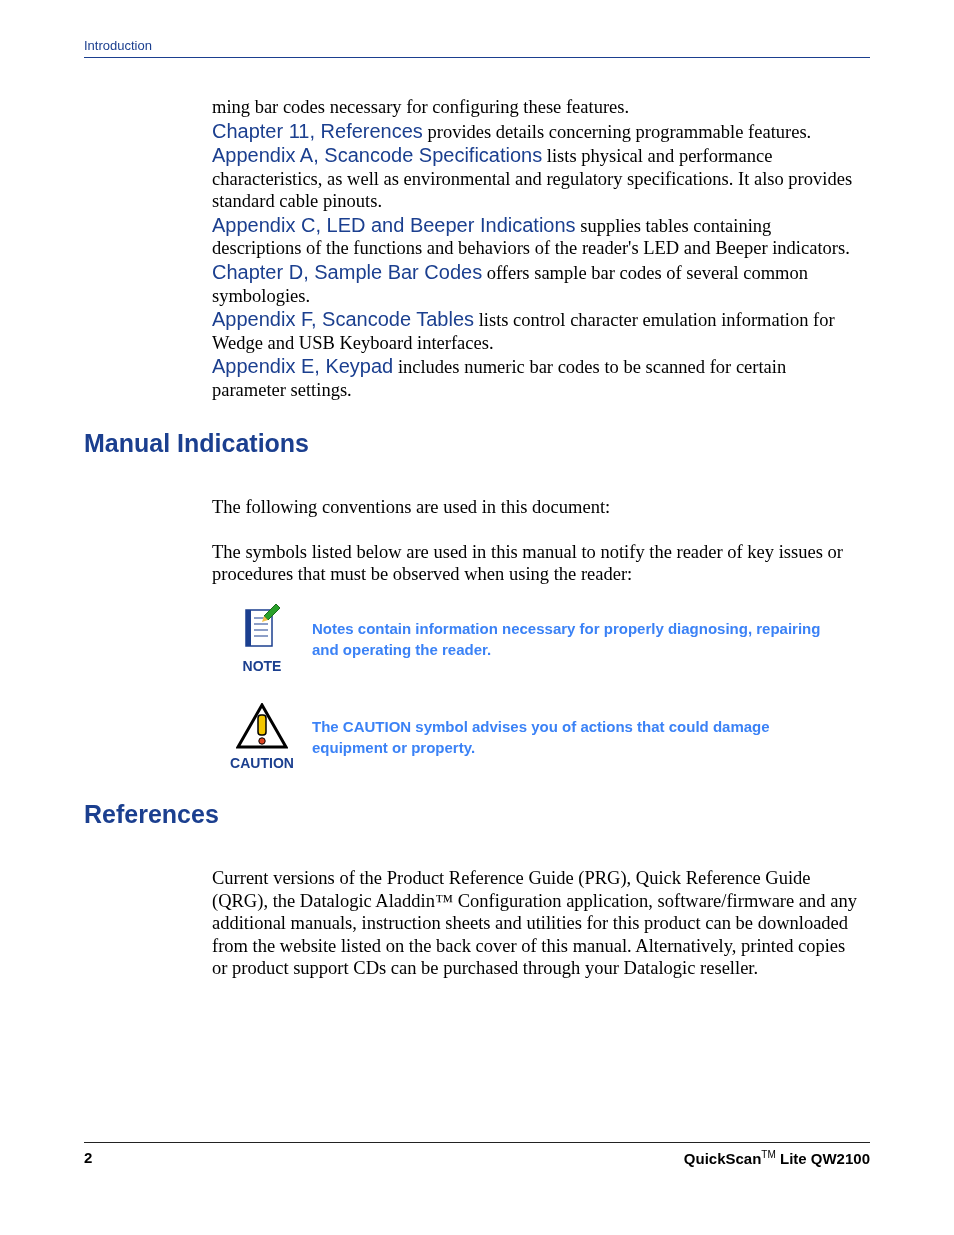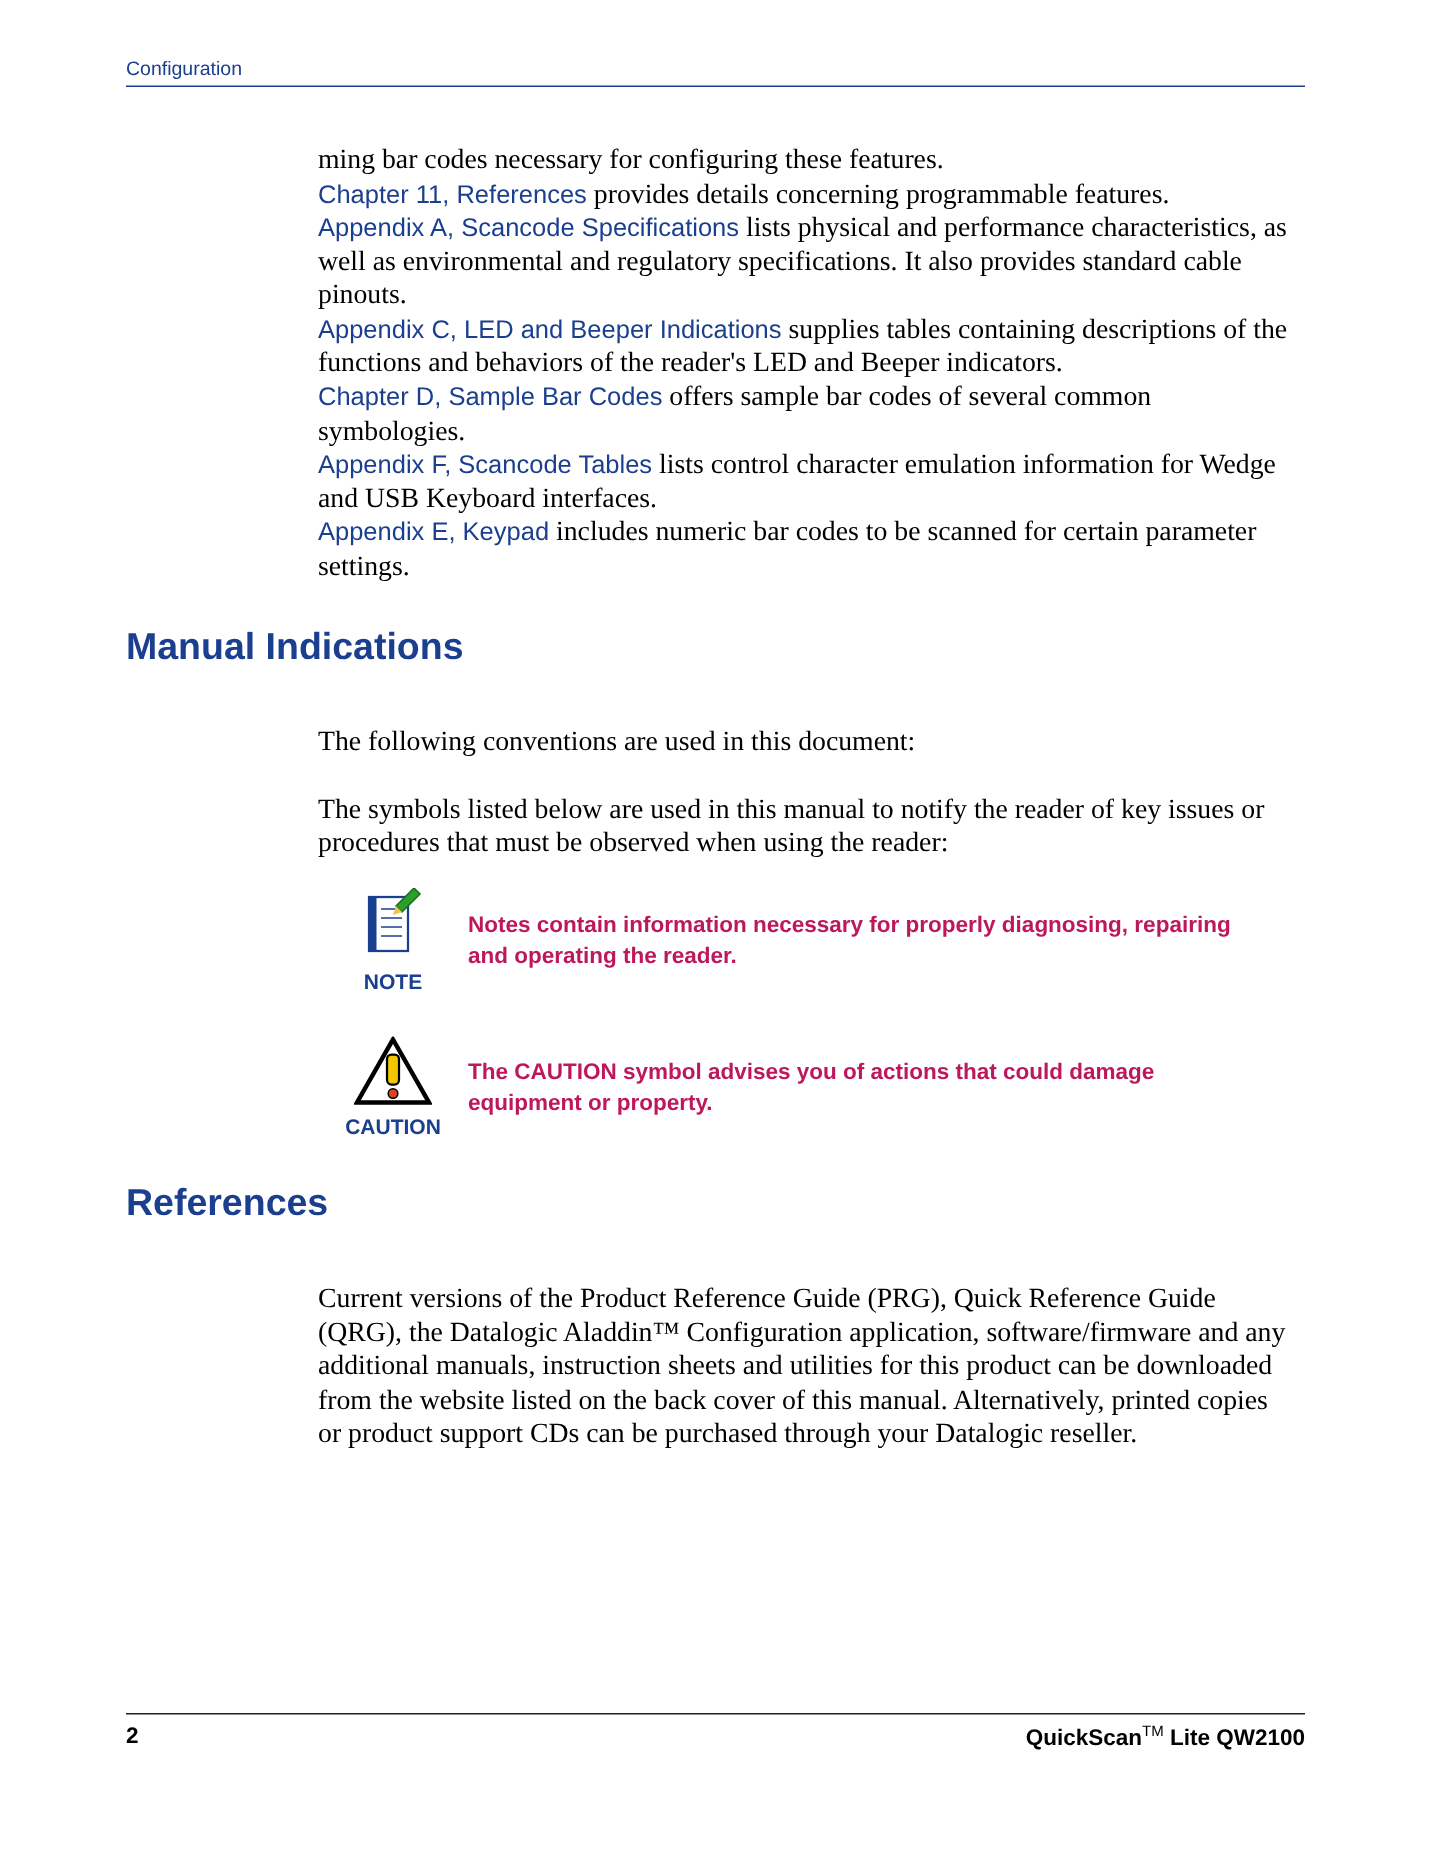--- a/index.html
+++ b/index.html
@@ -27,21 +27,21 @@
     margin-left: 128px;
     margin-right: 6px;
     font-size: 18.5px;
     line-height: 1.22;
     margin-top: 38px;
   }
   .content p { margin: 0; }
   .link {
     font-family: Arial, Helvetica, sans-serif;
     color: #1b3f8f;
-    font-size: 17px;
+    font-size: 20px;
   }
   h2.section {
     font-family: "Myriad Pro", "Segoe UI", Arial, sans-serif;
     font-weight: 700;
     color: #1b3f8f;
     font-size: 25px;
     margin-left: 0;
     margin-top: 28px;
     margin-bottom: 4px;
   }
@@ -59,21 +59,21 @@
     font-size: 14px;
   }
   .callout-sym svg { display: block; margin: 0 auto 6px auto; }
   .callout-text {
     flex: 1;
     font-family: Arial, Helvetica, sans-serif;
     font-weight: 700;
     font-size: 15px;
     line-height: 1.35;
     padding-right: 40px;
-    color: #be185d;
+    color: #3b82f6;
   }
   .footer {
     position: absolute;
     bottom: 68px;
     left: 84px;
     right: 84px;
   }
   .footer-hr {
     border: none;
     border-top: 1px solid #222;
@@ -87,21 +87,21 @@
   }
   .footer-page { font-weight: 700; }
   .footer-product { font-weight: 400; }
   .footer-product .brand { font-weight: 700; }
   .footer-product .model { font-weight: 700; }
   .tm { font-size: 10px; vertical-align: super; }
 </style>
 </head>
 <body>
 
-<div class="running-head">Configuration</div>
+<div class="running-head">Introduction</div>
 <hr class="hr-top">
 
 <div class="content">
   <p>ming bar codes necessary for configuring these features.</p>
 
   <p><span class="link">Chapter 11, References</span><span> provides details concerning programmable features.</span></p>
 
   <p><span class="link">Appendix A, Scancode Specifications</span><span> lists physical and performance characteristics, as well as environmental and regulatory specifications. It also provides standard cable pinouts.</span></p>
 
 

